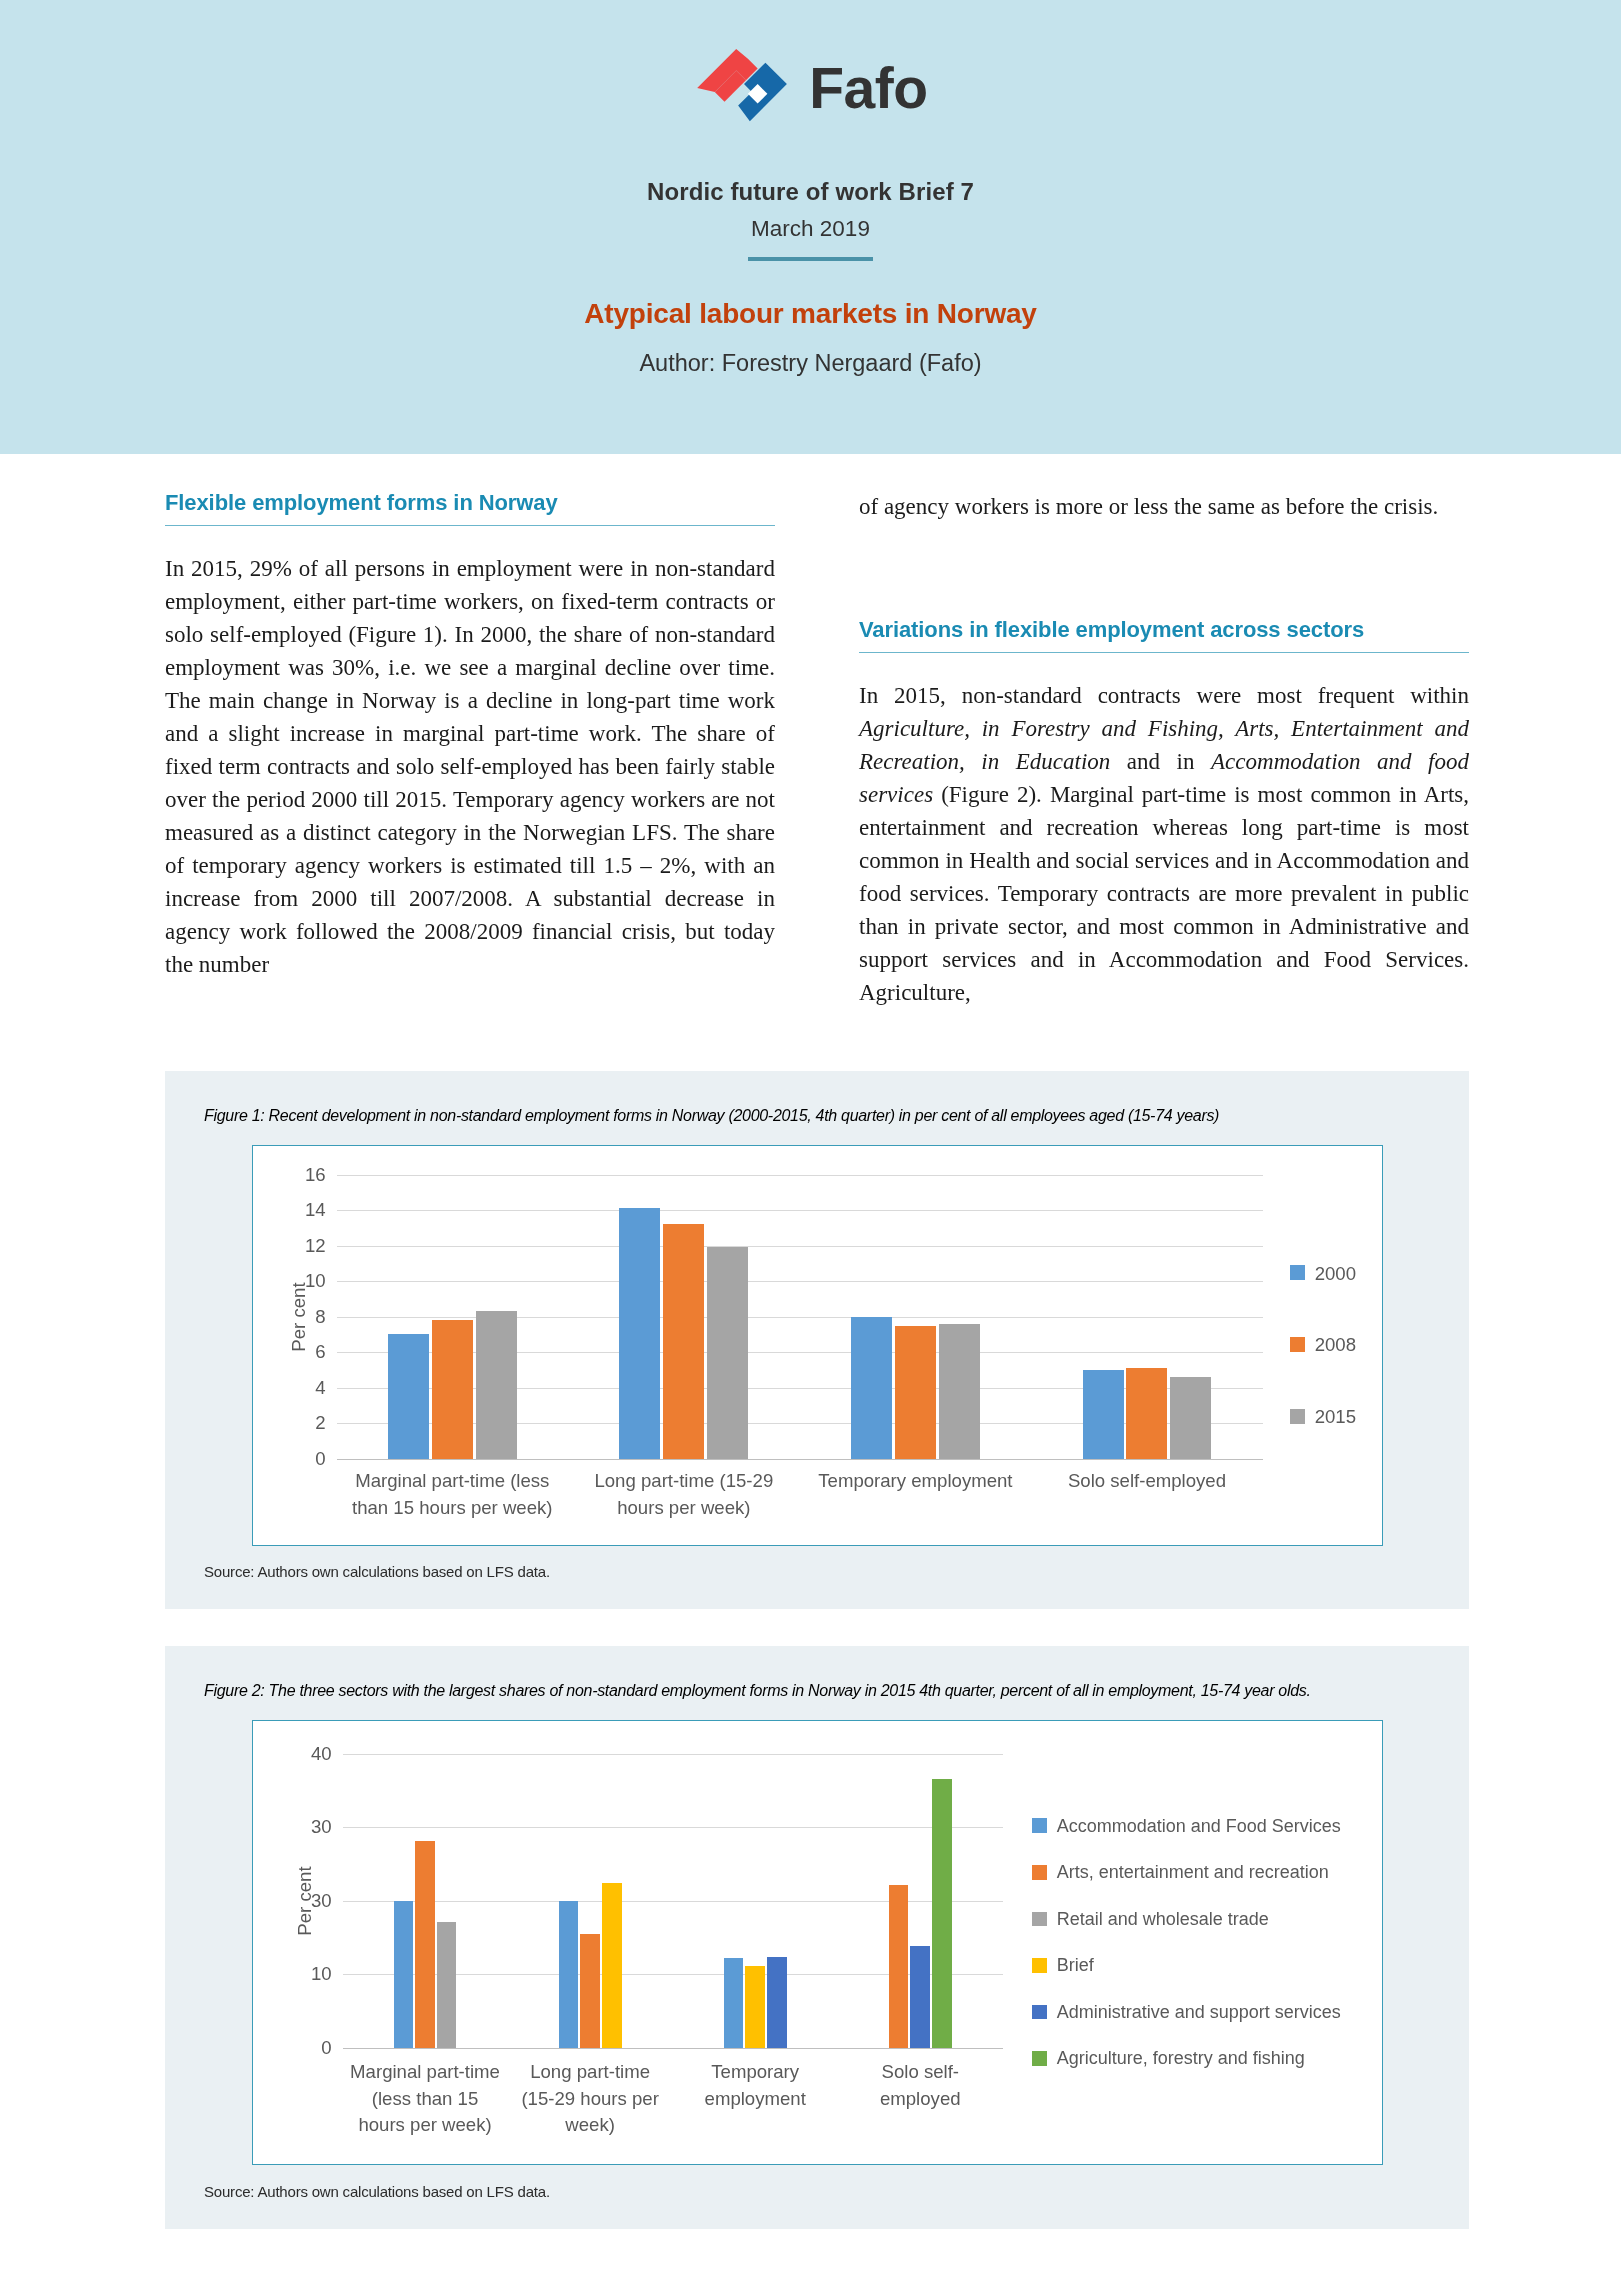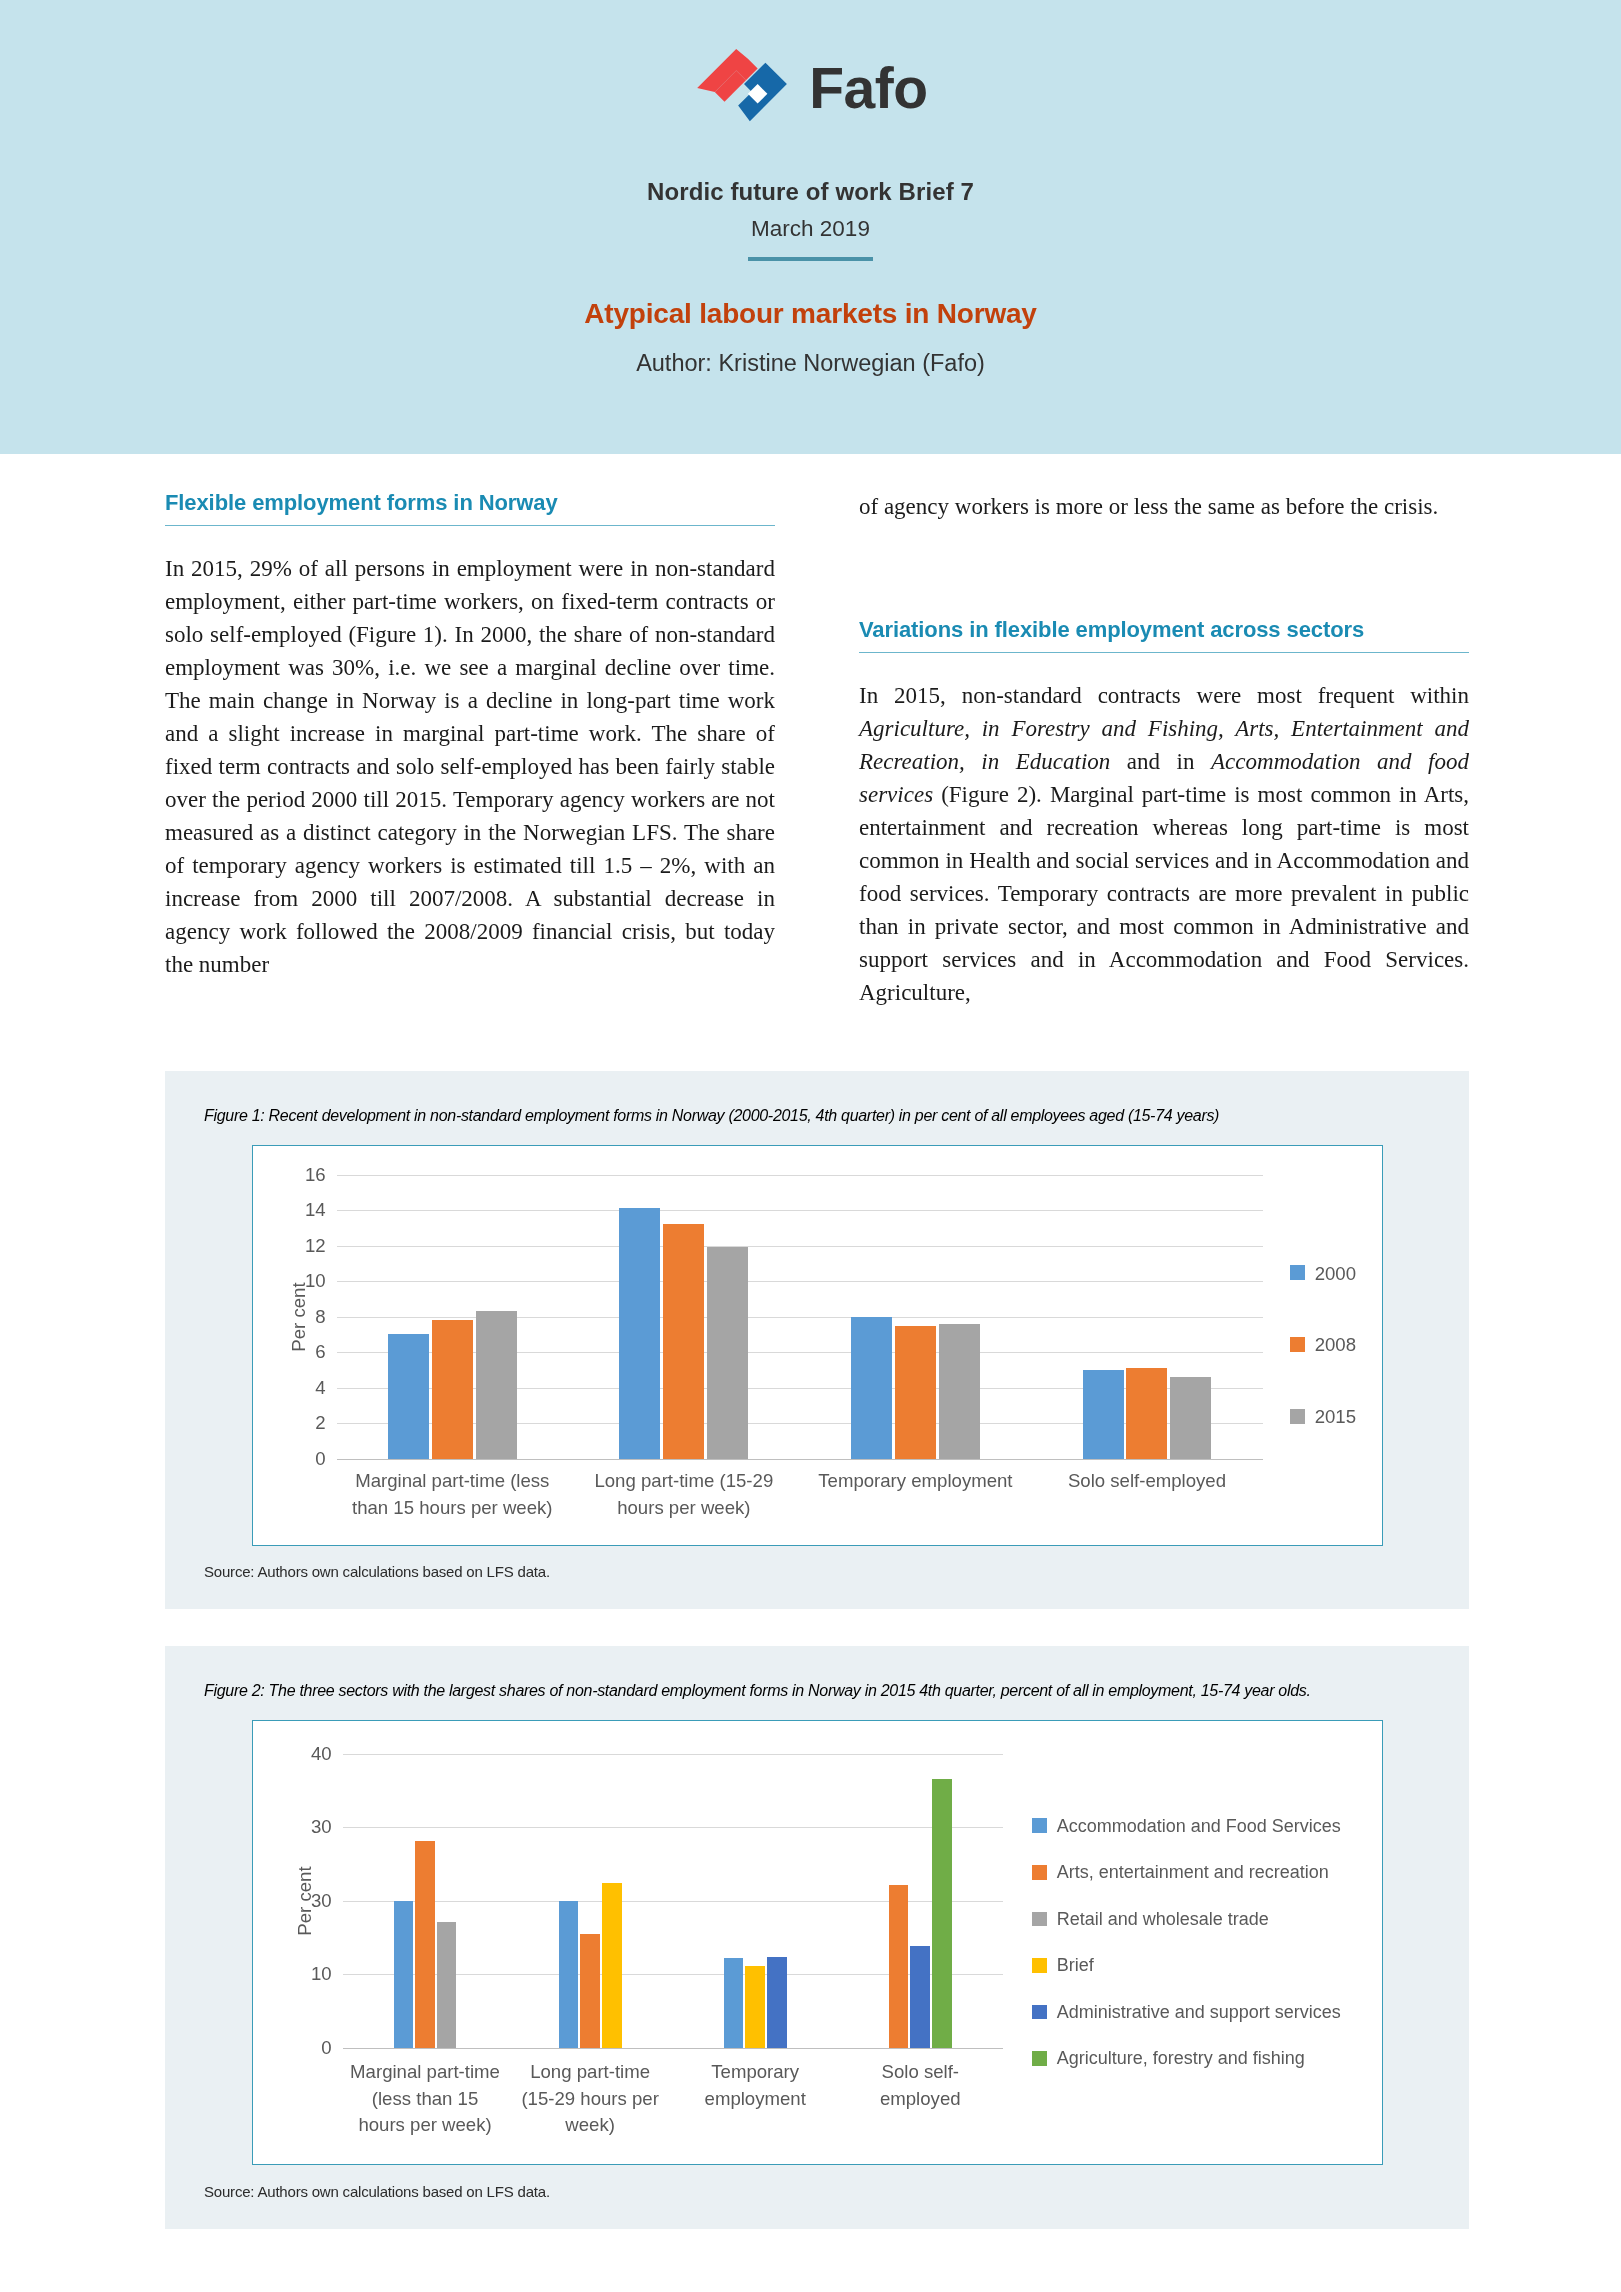--- a/index.html
+++ b/index.html
@@ -226,21 +226,21 @@
         <path d="M46 58 L60 44 L52 36 L62 26 L74 14 L96 36 L58 74 Z" fill="#1668a8"></path>
         <path d="M56 46 L66 36 L76 46 L66 56 Z" fill="#ffffff"></path>
       </svg>
     </span>
     <span class="logo-text">Fafo</span>
   </div>
   <div class="brief-line">Nordic future of work Brief 7</div>
   <div class="date-line">March 2019</div>
   <div class="date-rule"></div>
   <div class="doc-title">Atypical labour markets in Norway</div>
-  <div class="doc-author">Author: Kristine Norwegian (Fafo)</div>
+  <div class="doc-author">Author: Forestry Nergaard (Fafo)</div>
 </div>
 
 <div class="columns">
   <div class="col">
     <div class="sec-head">Flexible employment forms in Norway</div>
     <p class="body-text">In 2015, 29% of all persons in employment were in non-standard employment, either part-time workers, on fixed-term contracts or solo self-employed (Figure 1). In 2000, the share of non-standard employment was 30%, i.e. we see a marginal decline over time. The main change in Norway is a decline in long-part time work and a slight increase in marginal part-time work. The share of fixed term contracts and solo self-employed has been fairly stable over the period 2000 till 2015. Temporary agency workers are not measured as a distinct category in the Norwegian LFS. The share of temporary agency workers is estimated till 1.5 – 2%, with an increase from 2000 till 2007/2008. A substantial decrease in agency work followed the 2008/2009 financial crisis, but today the number</p>
   </div>
 
   <div class="col">
     <p class="body-text">of agency workers is more or less the same as before the crisis.</p>

